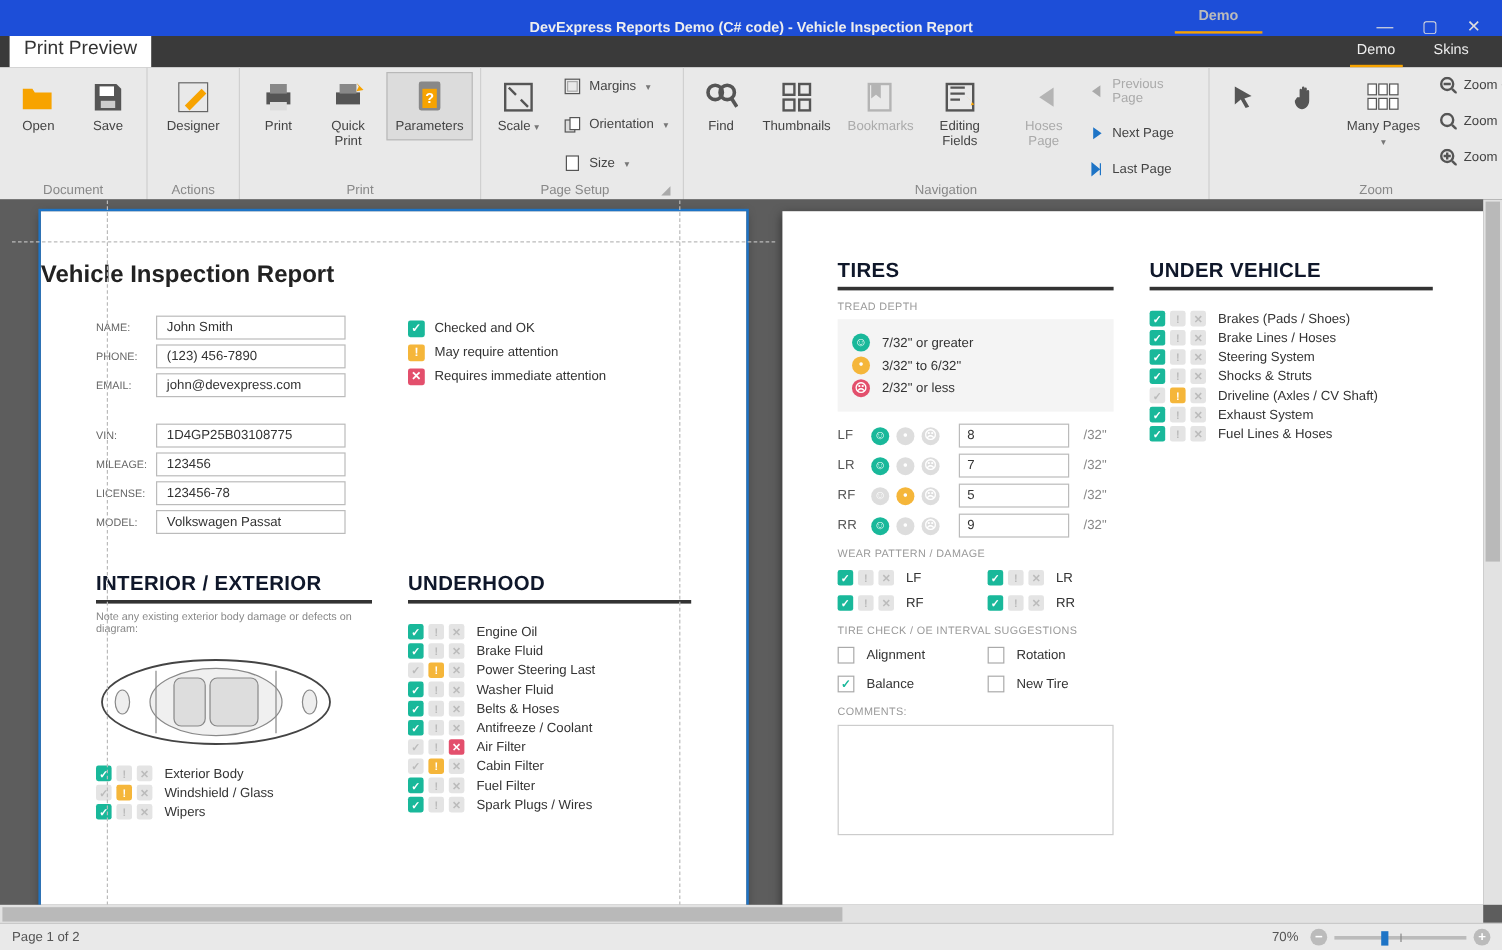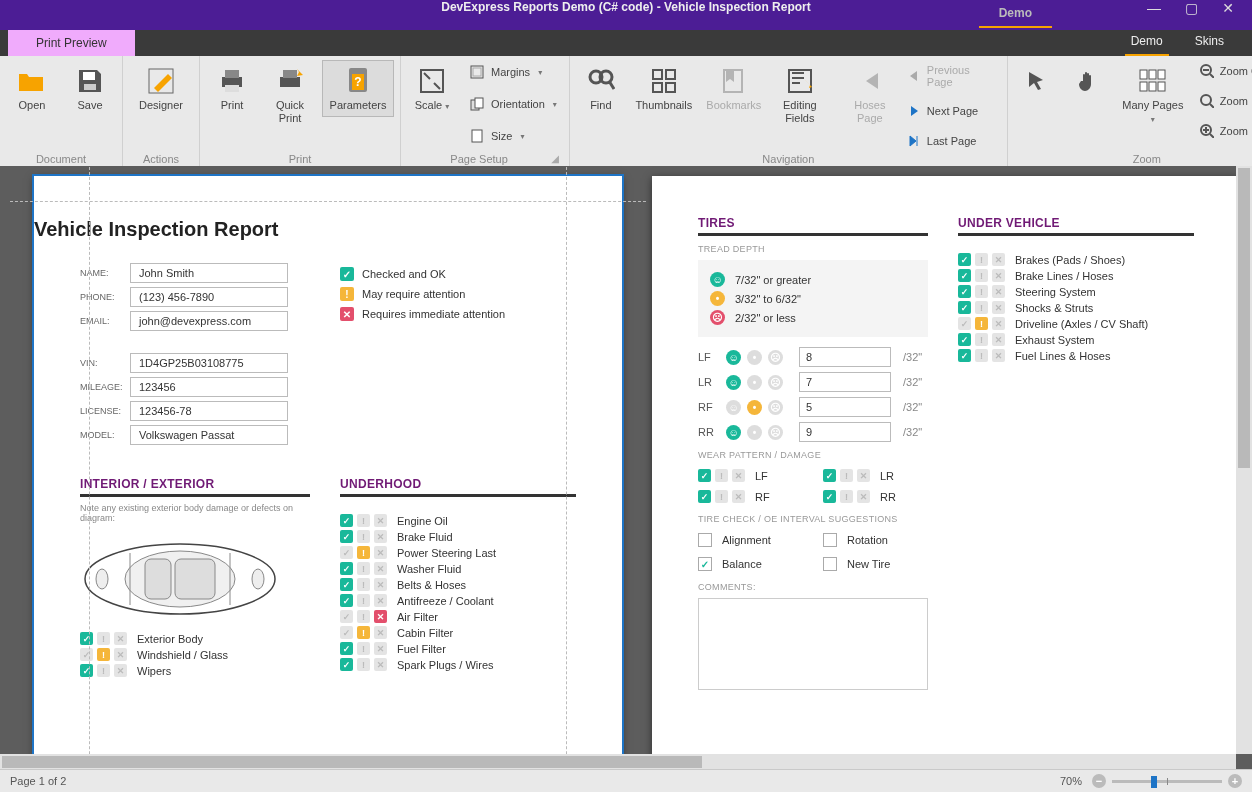--- a/index.html
+++ b/index.html
@@ -1,22 +1,22 @@
 <!DOCTYPE html>
 <html><head>
 <meta charset="utf-8">
 <style>
 html,body{margin:0;padding:0;font-family:"Segoe UI",Arial,sans-serif;font-size:12px;background:#555;height:100%;overflow:hidden}
-.titlebar{background:#4c1d95;color:#eee;height:30px;display:flex;align-items:flex-start;position:relative}
+.titlebar{background:#1d4ed8;color:#eee;height:30px;display:flex;align-items:flex-end;position:relative}
 .titlebar .title{position:absolute;left:0;right:0;text-align:center;font-weight:600;font-size:12px;pointer-events:none}
 .titlebar .winbtns{margin-left:auto;display:flex;gap:24px;padding:0 18px}
 .titlebar .winbtn{color:#ddd;font-size:14px;cursor:pointer}
 .titlebar .demo-tab{position:absolute;right:200px;top:0;padding:6px 20px;color:#bbb;border-bottom:2px solid #f7a300;font-weight:600}
 .tabstrip{background:#3a3a3a;height:26px;display:flex;align-items:flex-end}
-.tabstrip .ptab{background:#f0abfc;color:#333;padding:6px 28px;font-size:12px;margin-left:8px}
+.tabstrip .ptab{background:#ffffff;color:#333;padding:6px 12px;font-size:16px;margin-left:8px}
 .tabstrip .right-tabs{margin-left:auto;display:flex;gap:20px;color:#eee;padding-right:22px}
 .tabstrip .right-tabs span{padding:4px 6px 6px;border-bottom:2px solid transparent;cursor:pointer}
 .tabstrip .right-tabs .act{border-bottom:2px solid #f7a300}
 .ribbon{background:#e9e9e9;border-bottom:1px solid #c9c9c9;display:flex}
 .rgroup{border-right:1px solid #d0d0d0;padding:4px 6px 0;display:flex;flex-direction:column}
 .rgroup .body{display:flex;align-items:flex-start;gap:6px;flex:1}
 .rgroup .cap{font-size:11px;color:#888;text-align:center;padding:3px 0 5px}
 .rbtn{display:flex;flex-direction:column;align-items:center;justify-content:flex-start;width:58px;padding:4px 2px;cursor:pointer;border:1px solid transparent;text-align:center}
 .rbtn .ico{width:32px;height:32px;display:flex;align-items:center;justify-content:center;margin-bottom:2px}
 .rbtn .lbl{font-size:11px;color:#444;line-height:13px}
@@ -42,21 +42,21 @@
 .formrow .k{width:50px;font-size:9px;color:#666;text-transform:uppercase}
 .formrow .v{border:1px solid #bbb;padding:3px 8px;width:140px;font-size:11px}
 .legend{display:flex;flex-direction:column;gap:6px;font-size:11px}
 .legend .row{display:flex;align-items:center;gap:8px}
 .badge{width:14px;height:14px;display:inline-flex;align-items:center;justify-content:center;color:#fff;font-size:10px;font-weight:700;border-radius:2px}
 .b-ok{background:#19b89a}
 .b-warn{background:#f5b63a}
 .b-bad{background:#e34f6c}
 .b-off{background:#e4e4e4;color:#bbb}
 .section{margin:14px 0 6px}
-.section .st{font-size:12px;font-weight:700;color:#701a75;padding-bottom:3px;border-bottom:3px solid #333;letter-spacing:.3px}
+.section .st{font-size:17px;font-weight:700;color:#0f172a;padding-bottom:3px;border-bottom:3px solid #333;letter-spacing:.3px}
 .note{font-size:9px;color:#888;margin:6px 0}
 .chkrow{display:flex;align-items:center;gap:4px;margin:3px 0;font-size:11px}
 .chkrow .badge{width:13px;height:13px;font-size:9px}
 .chkrow .t{margin-left:6px}
 .subcap{font-size:9px;color:#999;letter-spacing:.3px;margin:8px 0 6px;text-transform:uppercase}
 .treadbox{background:#f4f4f4;padding:8px 12px;margin-bottom:10px}
 .treadbox .row{display:flex;align-items:center;gap:10px;margin:4px 0;font-size:11px}
 .circle{width:15px;height:15px;border-radius:50%;display:inline-flex;align-items:center;justify-content:center;color:#fff;font-size:10px;font-weight:700}
 .c-ok{background:#19b89a}.c-warn{background:#f5b63a}.c-bad{background:#e34f6c}.c-off{background:#ddd}
 .tirerow{display:flex;align-items:center;gap:6px;margin:5px 0;font-size:11px}

